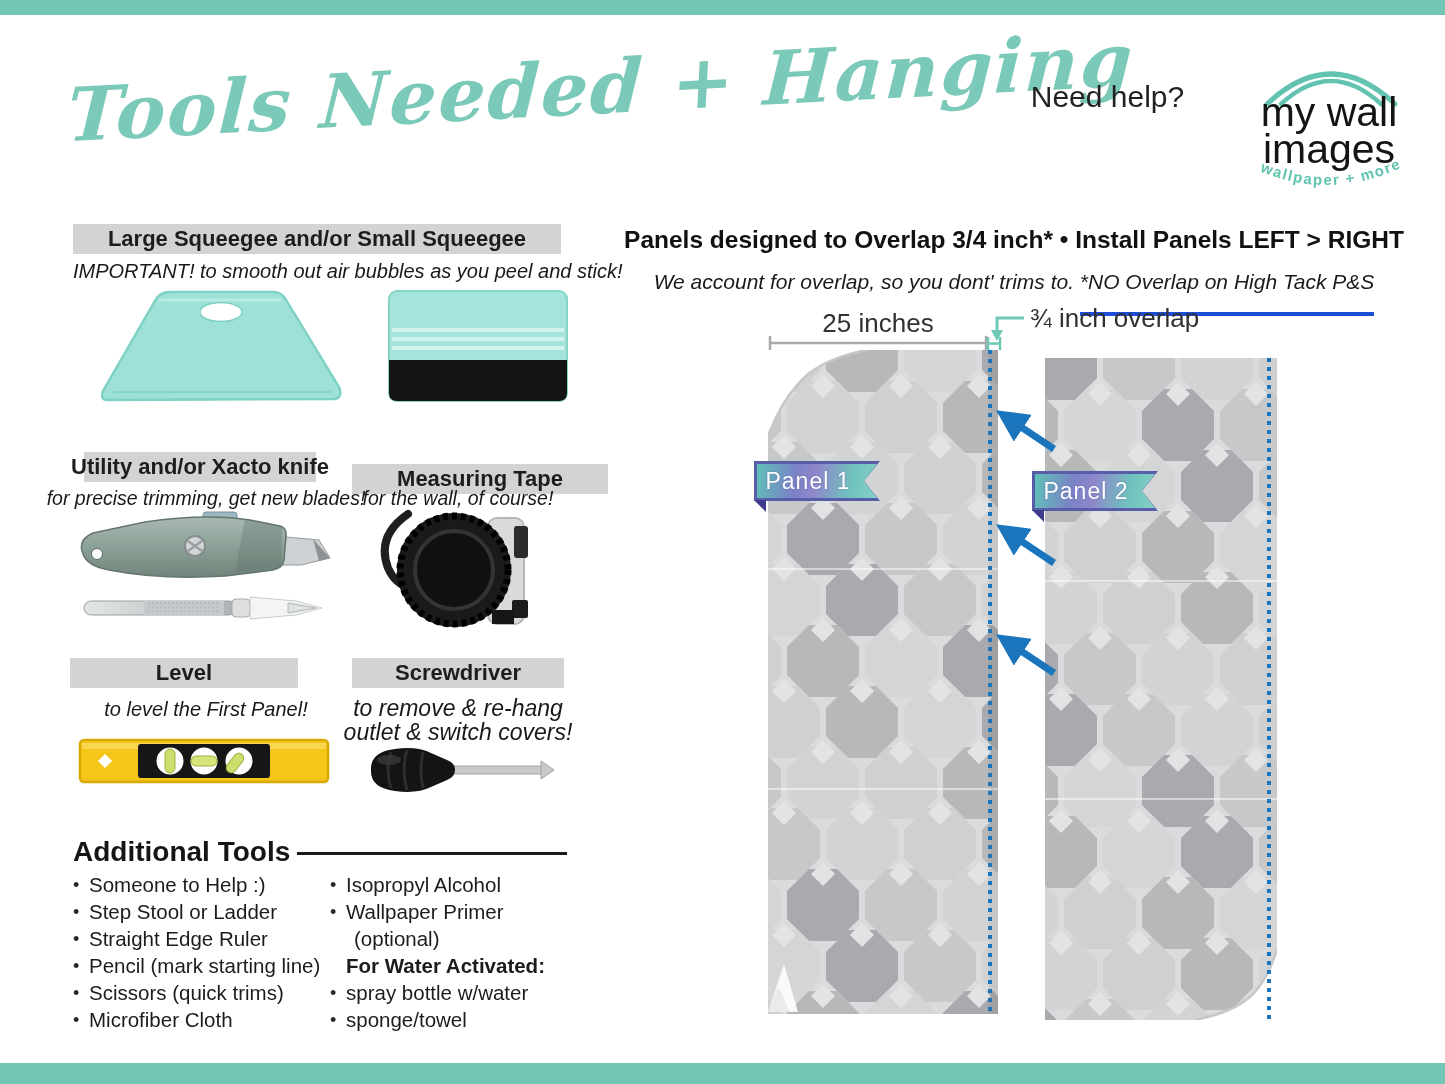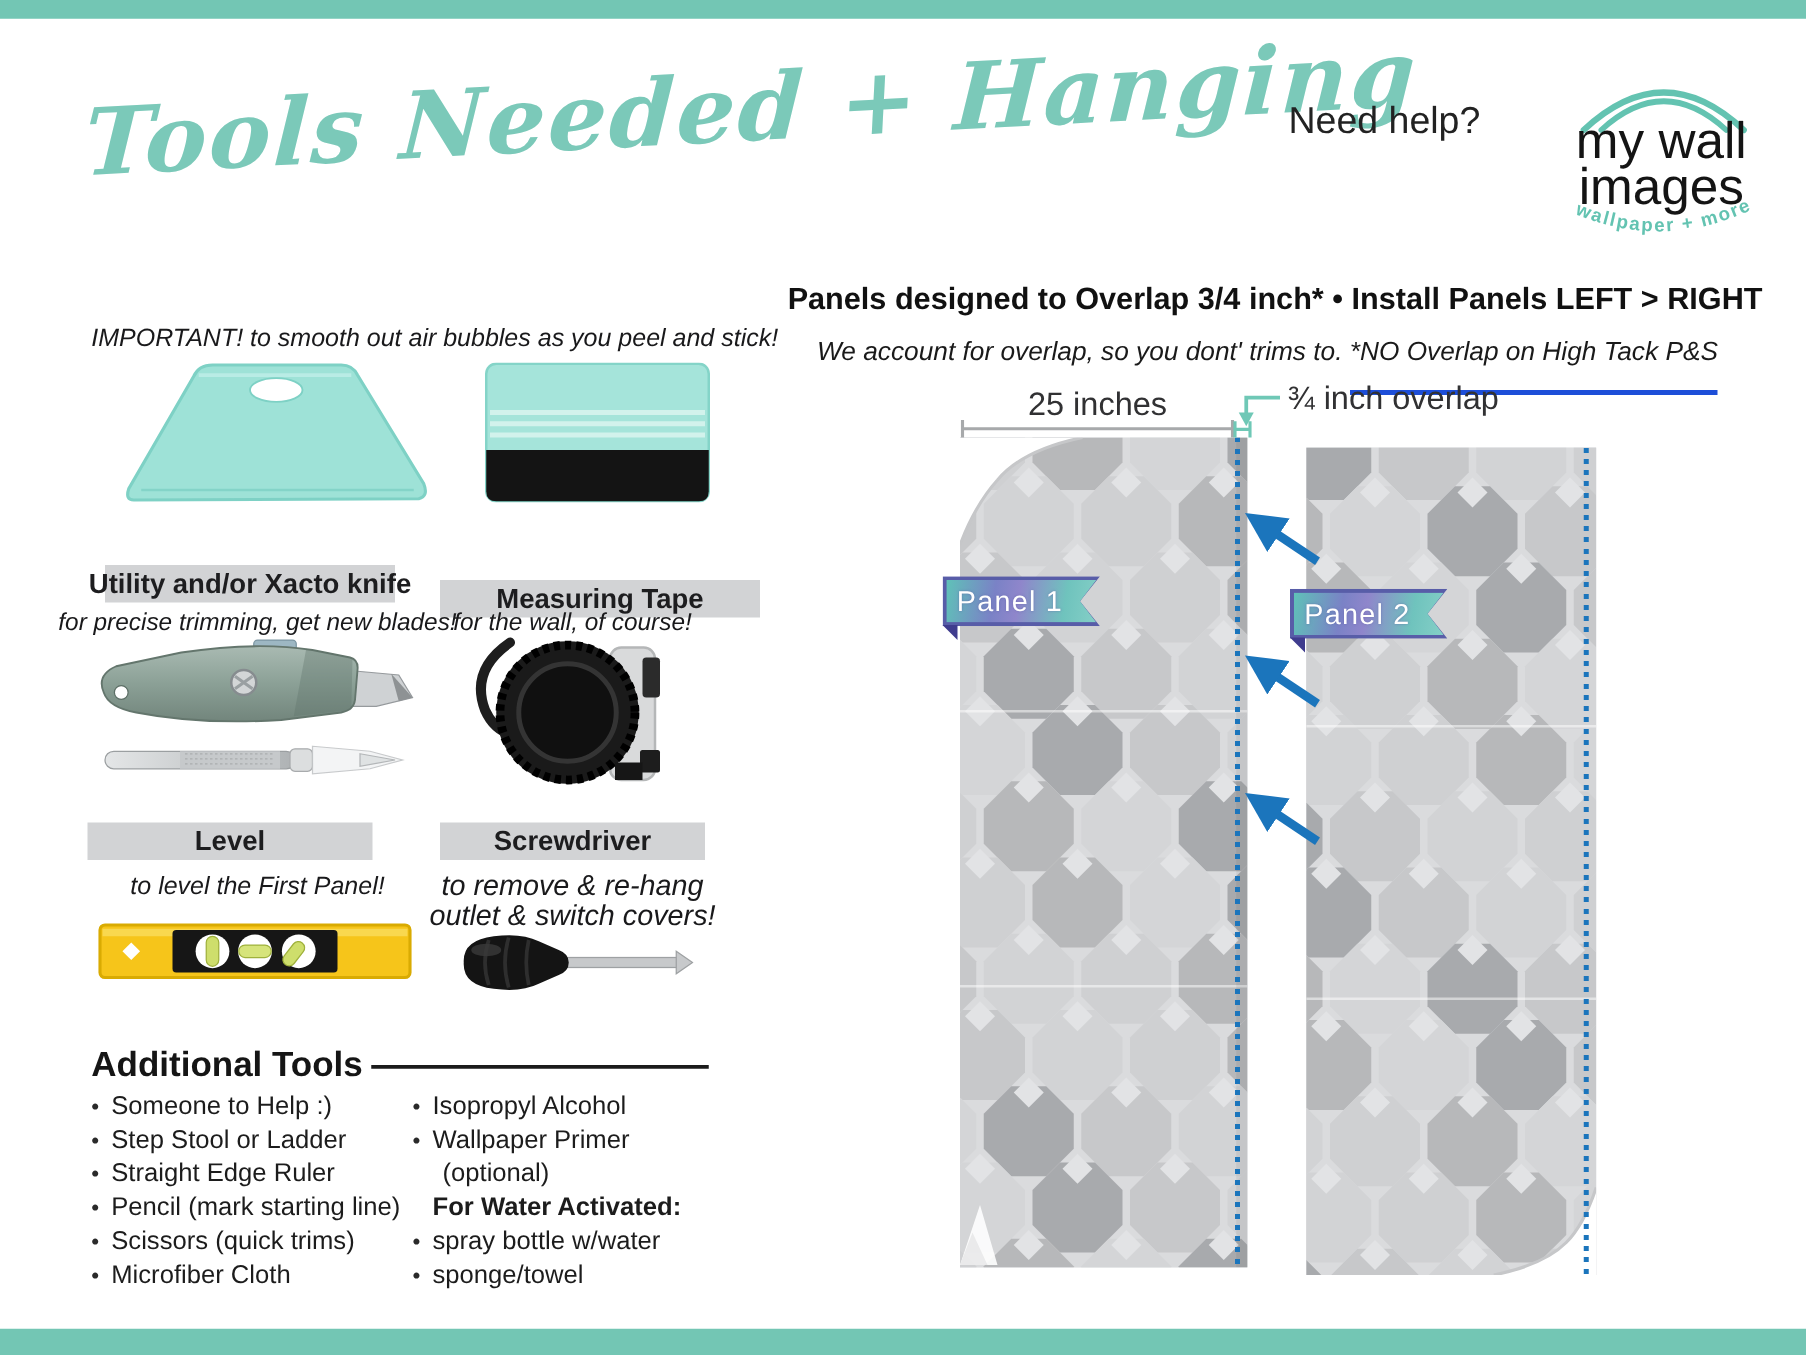--- a/index.html
+++ b/index.html
@@ -18,21 +18,21 @@
        justify-content:center;font-weight:700;font-size:22px;color:#1d1d1f;white-space:nowrap;}
   .cap{position:absolute;font-style:italic;font-size:20px;color:#19191b;text-align:center;white-space:nowrap;}
   .addl-title{position:absolute;left:73px;top:836px;font-size:28px;font-weight:700;color:#151515;}
   .addl-rule{position:absolute;left:297px;top:852px;width:270px;height:3px;background:#1b1b1b;}
   ul.tool-list{position:absolute;margin:0;padding:0;list-style:none;font-size:20.5px;color:#1c1c1c;}
   ul.tool-list li{display:flex;line-height:26.9px;}
   ul.tool-list .dot{width:16px;color:#2a2a2a;font-size:18px;}
   ul.tool-list .nodot{width:16px;}
   ul.tool-list .indent{padding-left:8px;}
   ul.tool-list .bold{font-weight:700;}
-  .panels-heading{position:absolute;left:618px;top:226px;width:792px;text-align:right;
+  .panels-heading{position:absolute;left:618px;top:226px;width:792px;text-align:center;
       font-size:24.5px;font-weight:700;color:#111;white-space:nowrap;}
   .panels-sub{position:absolute;left:618px;top:270px;width:792px;text-align:center;
       font-style:italic;font-size:21px;color:#1a1a1a;white-space:nowrap;}
   .panels-sub .u{border-bottom:4px solid #1d4ed8;padding-bottom:19px;}
   .panel{position:absolute;overflow:hidden;background:#dadbdd;}
   .panel svg{position:absolute;left:0;top:0;}
   .seam{position:absolute;left:0;width:100%;height:2px;background:rgba(255,255,255,.5);}
   .overlap-strip{position:absolute;top:0;right:0;width:9px;height:100%;background:rgba(0,0,0,.06);}
   .dotline{position:absolute;top:0;right:6px;width:4px;height:100%;
       background:repeating-linear-gradient(180deg,#1b75bc 0 4px,transparent 4px 9px);}
@@ -73,20 +73,23 @@
   </div>
   <svg class="abs" style="left:1245px;top:158px;" width="170" height="50" viewBox="0 0 170 50">
     <defs>
         <path id="tagcurve" d="M12,12 Q86,44 160,8" fill="none"></path>
       </defs>
     <text style="font-size:15px;font-weight:700;fill:#63c3b1;letter-spacing:1.5px;" text-anchor="middle">
       <textPath href="#tagcurve" startOffset="50%">wallpaper + more</textPath>
     </text>
   </svg>
 
+  <div class="bar" style="left:73px;top:224px;width:488px;">
+    <span>Large Squeegee and/or Small Squeegee</span>
+    </div>
   <div class="cap" style="left:73px;top:260px;width:488px;">IMPORTANT! to smooth out air bubbles as you peel and stick!</div>
 
   <div class="bar" style="left:84px;top:452px;width:232px;">
     <span>Utility and/or Xacto knife</span>
     </div>
   <div class="bar" style="left:352px;top:464px;width:256px;">
     <span>Measuring Tape</span>
     </div>
   <div class="cap" style="left:41px;top:487px;width:330px;font-size:19.5px;">for precise trimming, get new blades!</div>
   <div class="cap" style="left:352px;top:487px;width:212px;font-size:19.5px;">for the wall, of course!</div>

